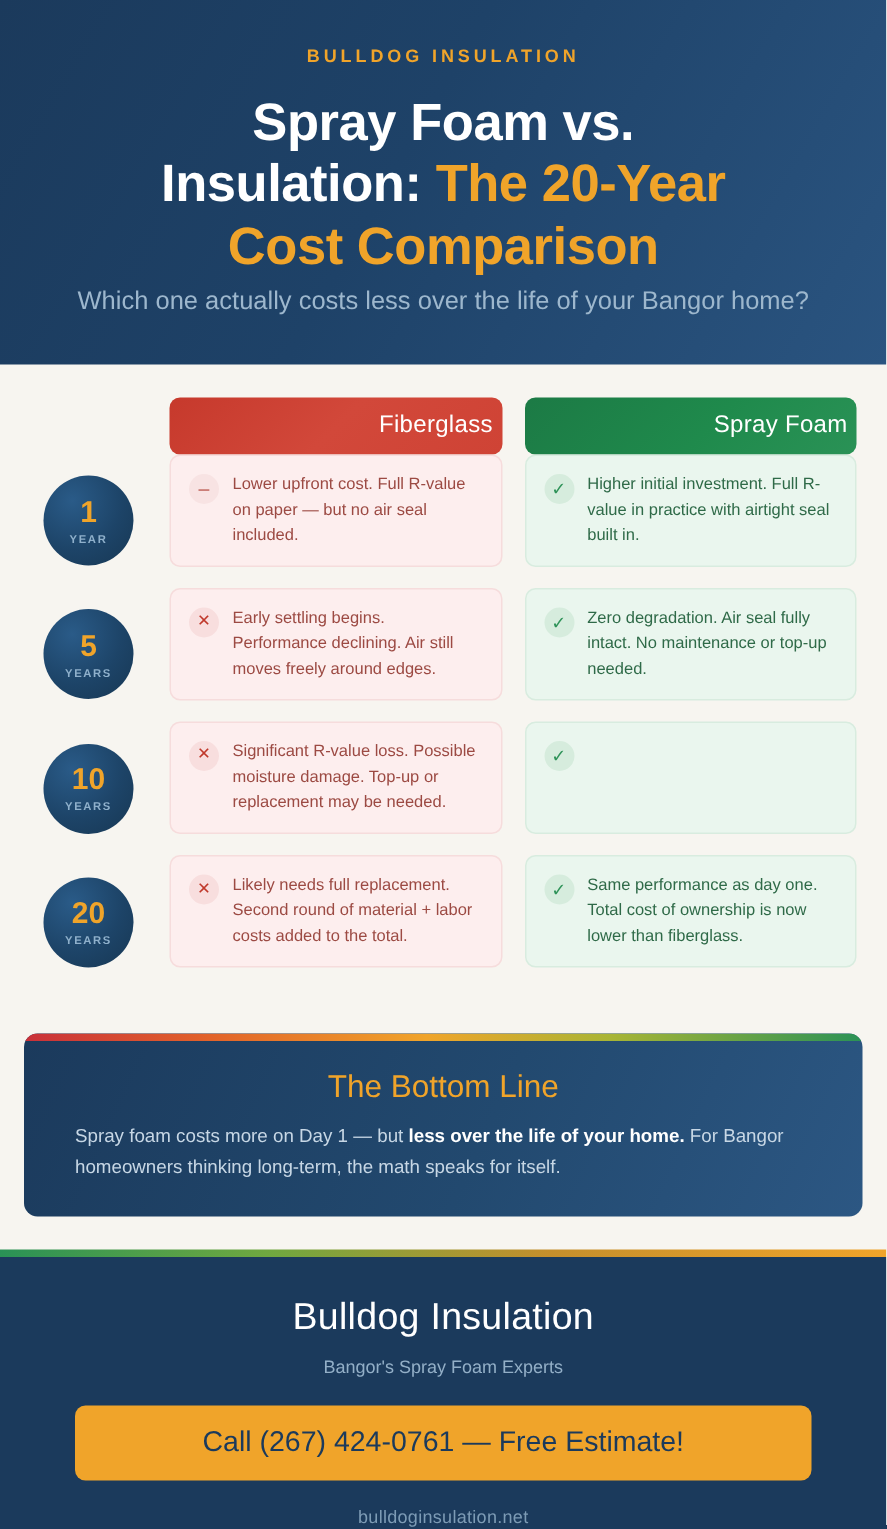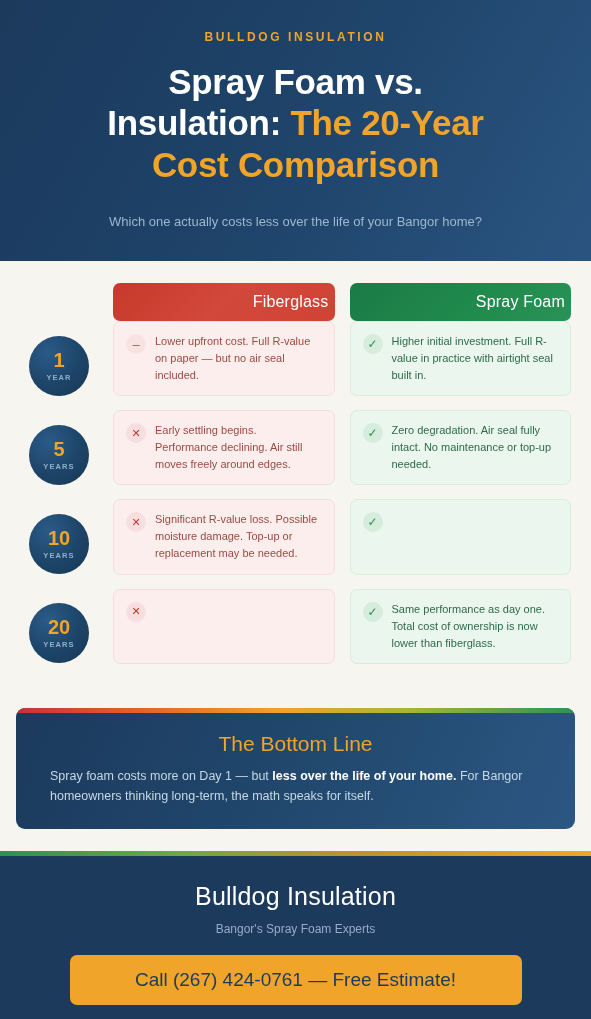--- a/index.html
+++ b/index.html
@@ -34,22 +34,22 @@
   .hero-title {
     font-size: 35px;
     font-weight: bold;
     line-height: 1.18;
     color: #ffffff;
     letter-spacing: -0.3px;
     padding: 0 8px;
   }
   .hero-title .accent { color: #f0a42a; }
   .hero-sub {
-    margin-top: 28px;
-    font-size: 13px;
+    margin-top: 4px;
+    font-size: 17px;
     color: #9db7cd;
     line-height: 1.4;
   }
 
   
   .compare {
     padding: 22px 20px 0 20px;
   }
   .compare-grid {
     display: grid;
@@ -173,21 +173,21 @@
     letter-spacing: 0.2px;
   }
   .footer-sub {
     color: #93afc7;
     font-size: 12px;
     margin-top: 11px;
   }
   .cta {
     display: block;
     margin: 19px auto 0;
-    width: 452px;
+    width: 491px;
     background: #f0a42a;
     color: #1b3a5c;
     border: none;
     border-radius: 7px;
     padding: 14px 10px;
     font-family: "Liberation Sans", sans-serif;
     font-size: 19px;
     cursor: pointer;
   }
   .footer-url {
@@ -264,20 +264,21 @@
       </div>
 
       <div class="row-badge">
         <div class="badge">
           <span class="badge-num">20</span>
           <span class="badge-unit">YEARS</span>
         </div>
       </div>
       <div class="card bad">
         <span class="mark x">✕</span>
+        <span class="card-text">Likely needs full replacement. Second round of material + labor costs added to the total.</span>
       </div>
       <div class="card good">
         <span class="mark ok">✓</span>
         <span class="card-text">Same performance as day one. Total cost of ownership is now lower than fiberglass.</span>
       </div>
 
     </div>
   </div>
 
   <div class="bottom-line-wrap">

